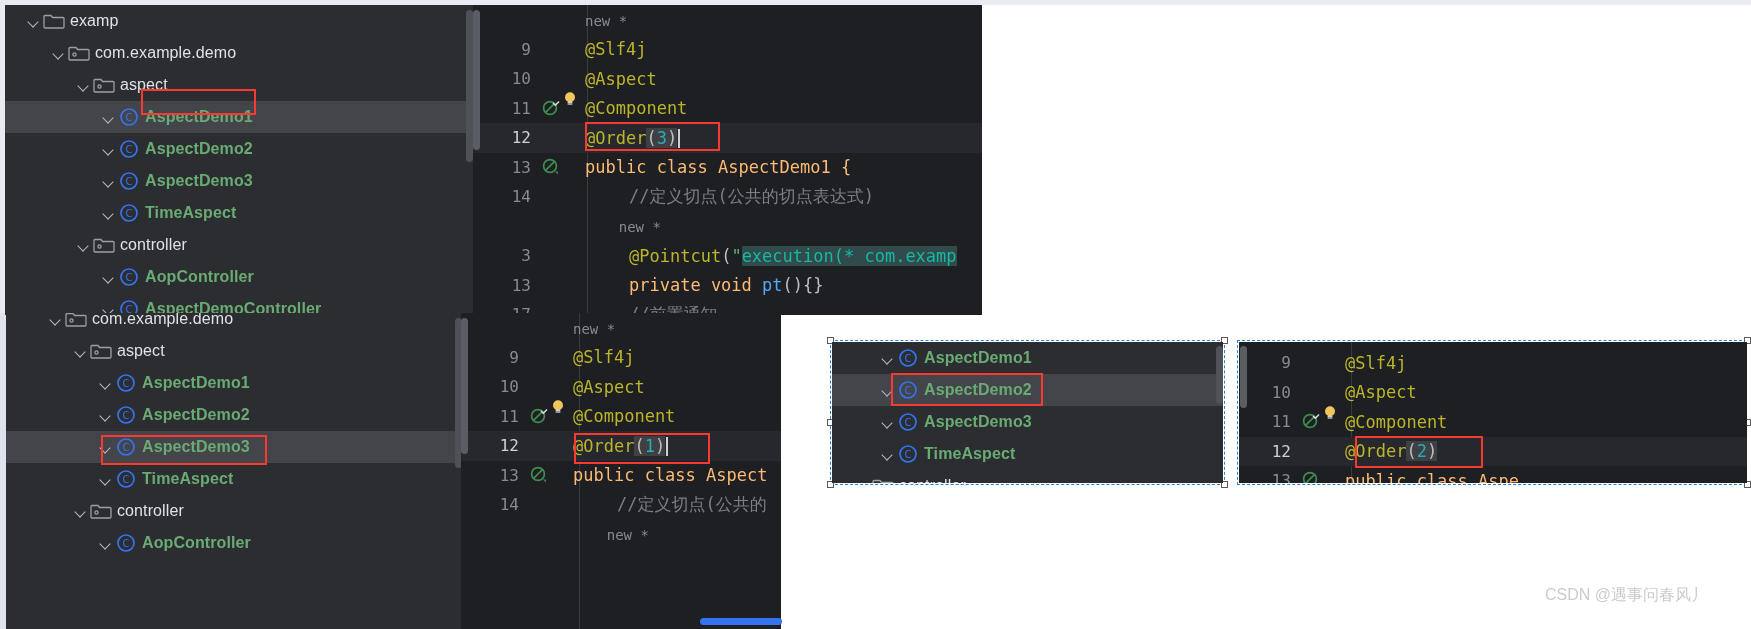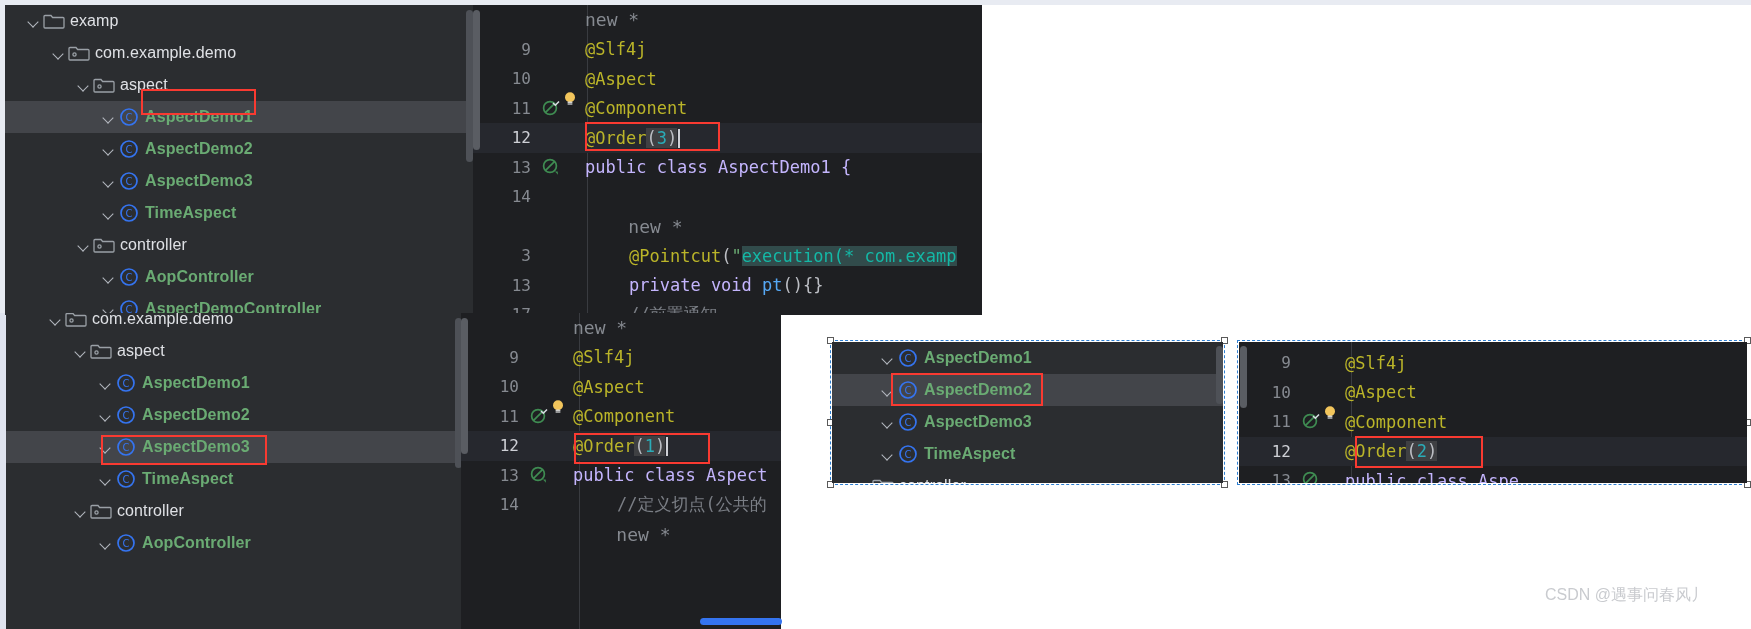--- a/index.html
+++ b/index.html
@@ -45,28 +45,28 @@
   .lno.cur{color:#ced0d6;}
   .marks{width:34px;flex:0 0 34px;position:relative;height:29.5px;}
   .code{
     font-family:"DejaVu Sans Mono",monospace;font-size:17px;
     padding-left:14px;color:#bcbec4;position:relative;
   }
   .sep{position:absolute;top:0;bottom:0;width:1px;background:#393b40;}
 
   
   .t-ann{color:#bbb529;}
-  .t-kw{color:#c4b5fd;}
+  .t-kw{color:#fdba74;}
   .t-num{color:#2aacb8;}
   .t-par{color:#bcbec4;}
   .t-cmt{color:#7a7e85;}
   .t-str{color:#6aab73;}
   .t-meth{color:#56a8f5;}
   .t-exec{color:#14b8a6;background:#314b4b;}
-  .t-fold{color:#868a91;font-size:18px;margin-top:17px;}
+  .t-fold{color:#868a91;font-size:14px;margin-top:17px;}
   .t-argbg{background:#3f4043;}
 
   
   .caret{display:inline-block;width:2px;height:19px;background:#ced0d6;
          vertical-align:-4px;margin-left:1px;}
 
   
   .gmark{position:absolute;left:5px;top:5px;width:18px;height:18px;}
 
   
@@ -250,20 +250,21 @@
               <circle cx="8" cy="8" r="6.4" fill="none" stroke="#3f8c52" stroke-width="1.7"></circle>
               <line x1="3.6" y1="12.4" x2="12.4" y2="3.6" stroke="#3f8c52" stroke-width="1.7"></line>
               <path d="M13 13.5l3 3.2-.3-3.1z" fill="#3f8c52"></path>
             </svg></span>
         </span>
         <span class="code"><span class="t-kw">public class</span> <span class="t-kw">AspectDemo1 {</span></span>
       </div>
       <div class="erow" style="height:29.5px;">
         <span class="lno" style="flex:0 0 58px;width:58px;">14</span>
         <span class="marks" style="flex:0 0 34px;width:34px;height:29.5px;"></span>
+        <span class="code"><span style="display:inline-block;width:44px;"></span><span class="t-cmt">//定义切点(公共的切点表达式)</span></span>
       </div>
       <div class="erow" style="height:29.5px;">
         <span class="lno" style="flex:0 0 58px;width:58px;"></span>
         <span class="marks" style="flex:0 0 34px;width:34px;height:29.5px;"></span>
         <span class="code"><span class="t-fold">&nbsp;&nbsp;&nbsp;&nbsp;new *</span></span>
       </div>
       <div class="erow" style="height:29.5px;">
         <span class="lno" style="flex:0 0 58px;width:58px;">3</span>
         <span class="marks" style="flex:0 0 34px;width:34px;height:29.5px;"></span>
         <span class="code"><span style="display:inline-block;width:44px;"></span><span class="t-ann">@Pointcut</span><span class="t-par">(</span><span class="t-str">"</span><span class="t-exec">execution(* com.examp</span></span>

